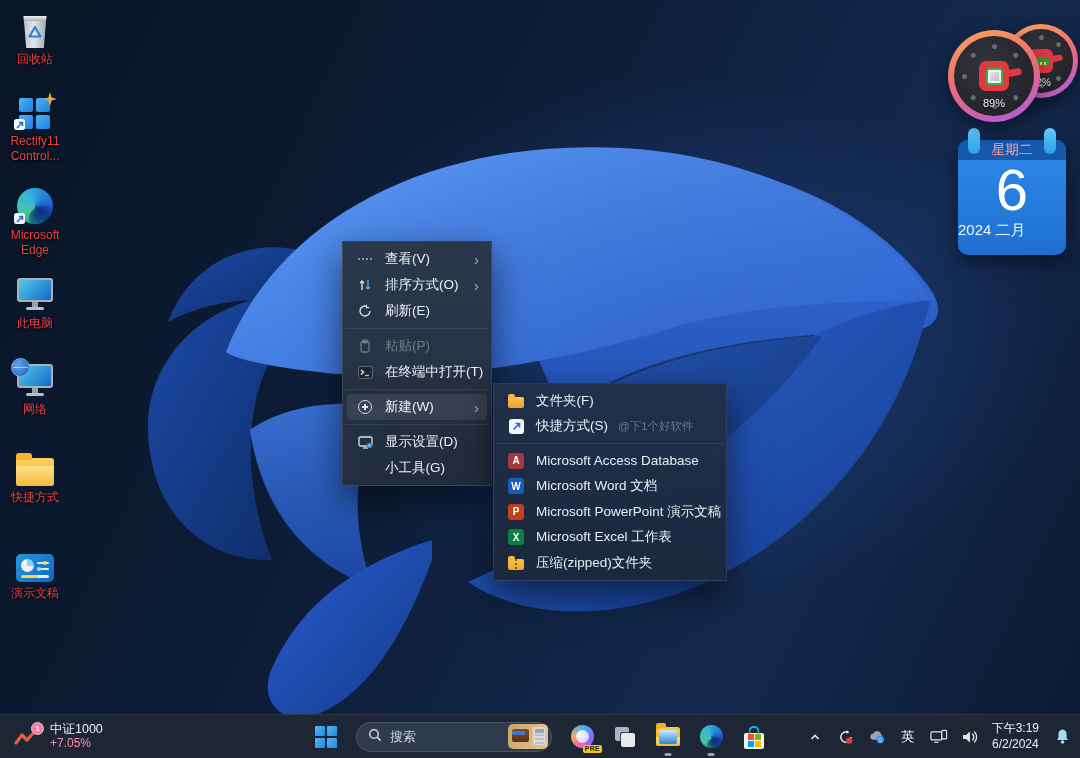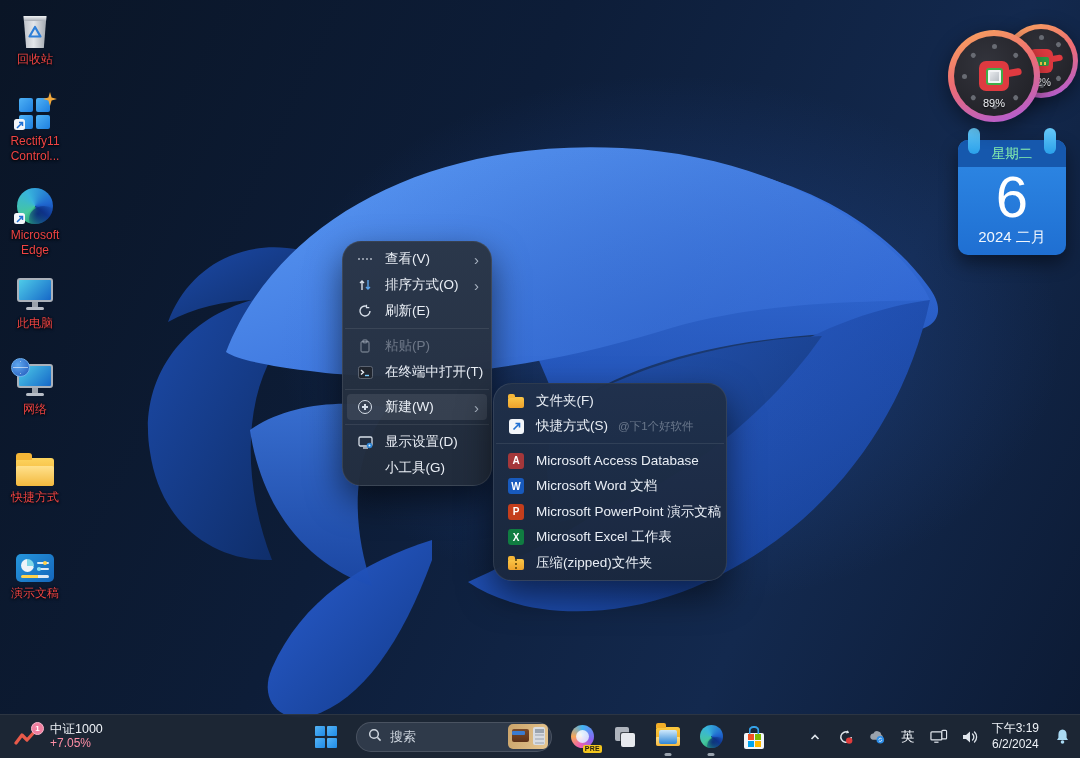--- a/index.html
+++ b/index.html
@@ -86,27 +86,27 @@
   .chip i { display:block; margin:2px auto 0; background:linear-gradient(135deg,#e6e9ec,#b9bec5); }
   .ram { background:#2e9e44; border-radius:2px; position:relative; }
   .ram::after{ content:""; position:absolute; left:2px; right:2px; bottom:1px; height:3px;
     background:repeating-linear-gradient(90deg,#ffd24a 0 2px,#2e9e44 2px 4px); }
 
   
   .cal { position:absolute; left:958px; top:140px; width:108px; height:115px; border-radius:10px;
     background:linear-gradient(180deg,#2f8ae6,#1f6fd2); box-shadow:0 8px 18px rgba(0,0,0,.45); z-index:4; }
   .cal .ring { position:absolute; top:-12px; width:12px; height:26px; border-radius:6px;
     background:linear-gradient(180deg,#66c9f8,#2aa0ea); }
-  .cal .hd { height:27px; background:#1658ad; border-radius:10px 10px 0 0; display:flex;
-    align-items:center; justify-content:center; font-size:13.5px; color:#86efac; }
+  .cal .hd { height:20px; background:#1658ad; border-radius:10px 10px 0 0; display:flex;
+    align-items:center; justify-content:center; font-size:13.5px; color:#fca5a5; }
   .cal .day { text-align:center; font-size:58px; line-height:60px; color:#fff; font-weight:400; }
-  .cal .mo { text-align:center; font-size:15px; color:#f2f7fd; margin-top:1px; }
+  .cal .mo { text-align:left; font-size:15px; color:#f2f7fd; margin-top:1px; }
 
   
-  .menu { position:absolute; border-radius:19px; border:1px solid rgba(255,255,255,.09);
+  .menu { position:absolute; border-radius:0; border:1px solid rgba(255,255,255,.09);
     box-shadow:0 14px 34px rgba(0,0,0,.55); padding:4px 0; z-index:10; }
   .menu-main { left:342px; top:241px; width:150px;
     background:linear-gradient(180deg,rgba(42,53,70,.97),rgba(34,44,60,.97)); }
   .menu-sub { left:493px; top:383px; width:234px;
     background:linear-gradient(180deg,rgba(32,48,74,.97),rgba(26,39,60,.97)); }
   .mi { display:flex; align-items:center; height:26px; margin:0 4px; padding-right:8px;
     border-radius:4px; font-size:13.5px; color:#e9eef5; gap:0; }
   .menu-sub .mi { height:25.5px; }
   .mi .ic { width:16px; height:16px; margin:0 12px 0 10px; flex:none; display:flex;
     align-items:center; justify-content:center; }

